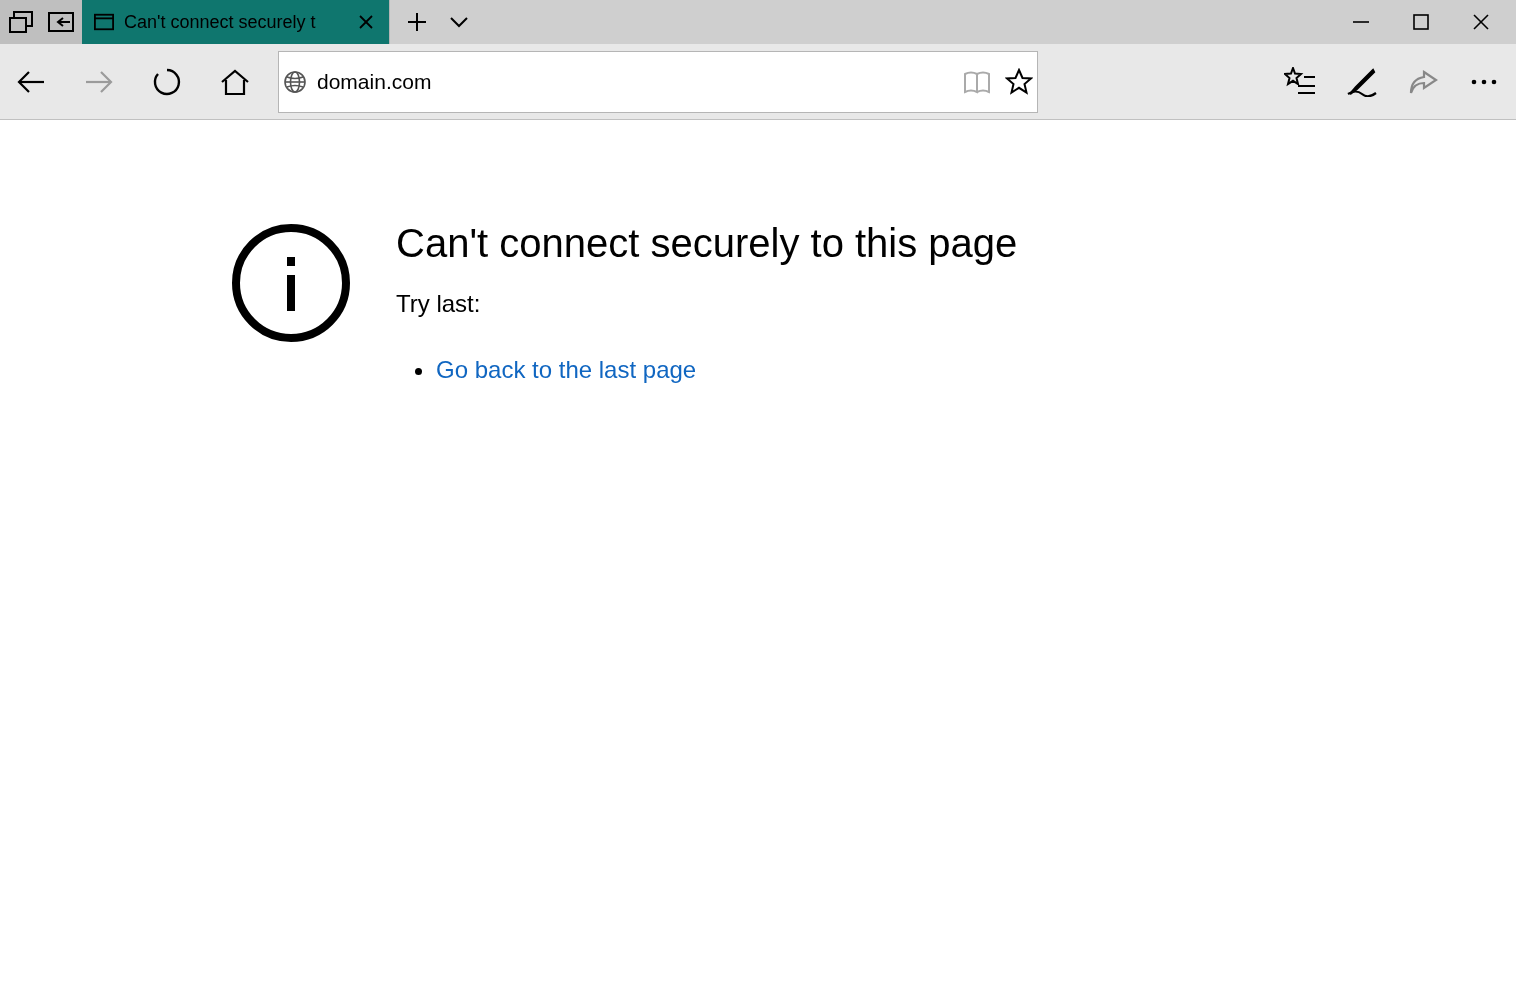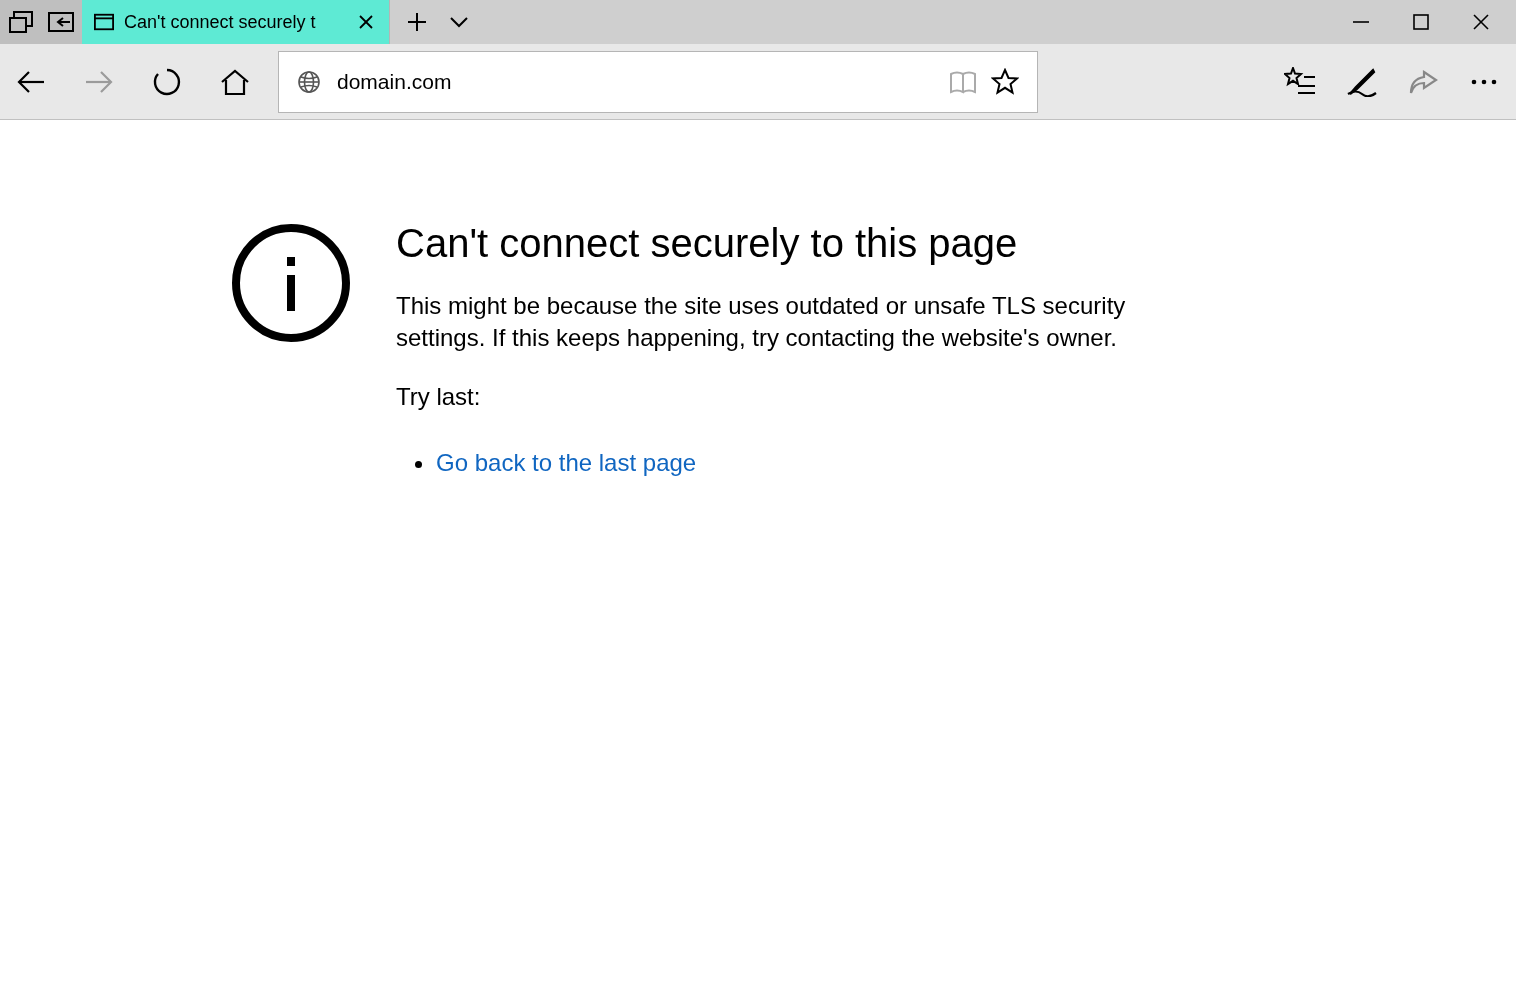--- a/index.html
+++ b/index.html
@@ -18,21 +18,21 @@
     align-items: center;
     background: #bfbfbf;
     padding: 0 8px;
     gap: 14px;
     height: 100%;
   }
   .tb-icon { width: 26px; height: 26px; display: inline-flex; align-items: center; justify-content: center; color:#000; }
   .tab {
     display: flex;
     align-items: center;
-    background: #5eead4;
+    background: #0f766e;
     padding: 0 14px 0 12px;
     gap: 10px;
     height: 100%;
     min-width: 308px;
     max-width: 308px;
     border-right: 1px solid #b5b5b5;
   }
   .tab-title {
     font-size: 18px;
     color: #000;
@@ -69,22 +69,22 @@
   .nav-icons { display:flex; align-items:center; gap: 34px; }
   .nav-btn { width:34px; height:34px; display:inline-flex; align-items:center; justify-content:center; color:#000; }
   .nav-btn.disabled { color:#9b9b9b; }
   .address {
     flex: 0 0 760px;
     height: 62px;
     background: #fff;
     border: 1px solid #b5b5b5;
     display: flex;
     align-items: center;
-    padding: 0 18px;
-    gap: 16px;
+    padding: 0 4px;
+    gap: 10px;
   }
   .addr-text { font-size: 21px; color:#000; flex:1; border:none; outline:none; background:transparent; }
   .addr-right-icons { display:flex; align-items:center; gap:14px; margin-left:auto; }
   .toolbar-right { display:flex; align-items:center; gap: 30px; margin-left: 34px; }
   .toolbar-spacer { flex:1; }
 
   
   .page {
     padding: 100px 0 0 232px;
     display: flex;
@@ -263,21 +263,20 @@
 
 <div class="page">
   <div class="info-icon">
     <svg width="20" height="64" viewBox="0 0 20 64">
       <rect x="6" y="6" width="8" height="9" fill="#000"></rect>
       <rect x="6" y="24" width="8" height="36" fill="#000"></rect>
     </svg>
   </div>
   <div class="content">
     <h1 class="heading">Can't connect securely to this page</h1>
-    <p class="body-text">This might be because the site uses outdated or unsafe TLS security settings. If this keeps happening, try contacting the website's owner.</p>
     <p class="try-this">Try last:</p>
     <ul class="suggestions">
       <li>
         <a href="#">Go back to the last page</a>
       </li>
     </ul>
   </div>
 </div>
 
 </body></html>

